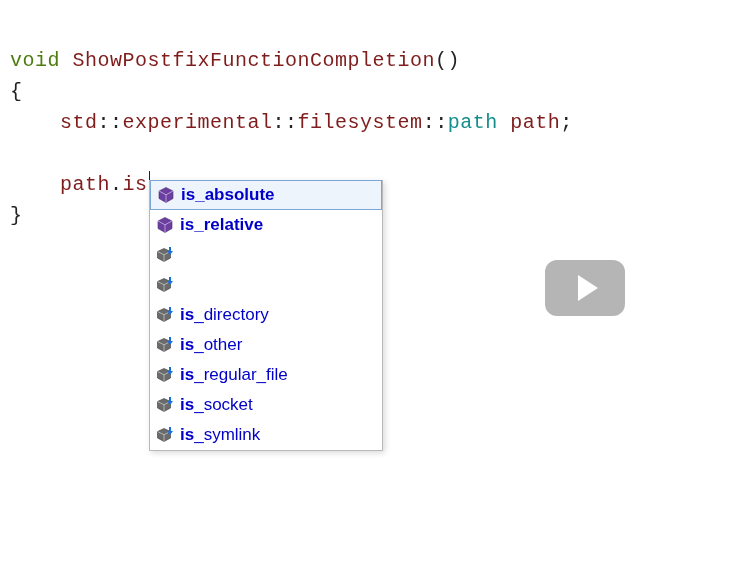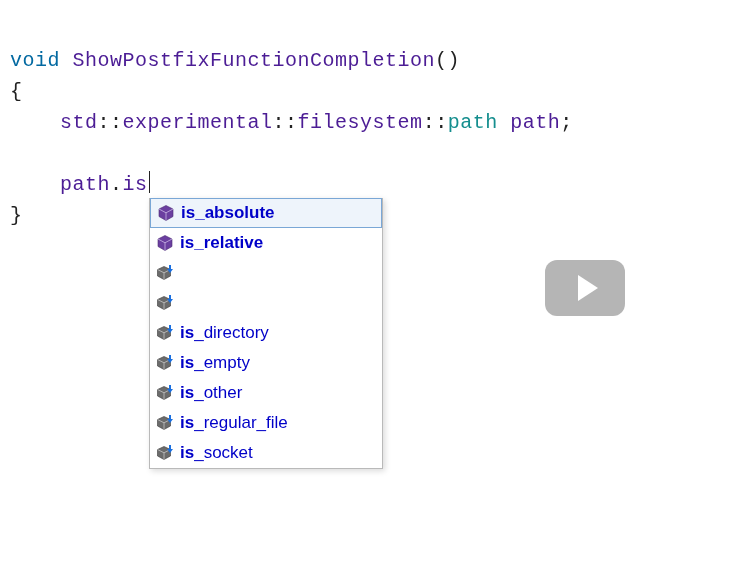--- a/index.html
+++ b/index.html
@@ -13,38 +13,38 @@
     overflow: hidden;
     position: relative;
     letter-spacing: 0.5px;
   }
   .editor {
     padding: 14px 10px 10px 10px;
     white-space: pre;
     line-height: 1.55;
     position: relative;
   }
-  .kw { color: #0369a1; }
+  .kw { color: #4d7c0f; }
   .type { color: #158e8e; }
-  .ident { color: #4c1d95; }
+  .ident { color: #7f1d1d; }
   .punct { color: #222; }
 
   .cursor {
     display: inline-block;
     width: 1px;
     height: 22px;
     background: #222;
     vertical-align: -3px;
     margin-left: 1px;
   }
 
   .popup {
     position: absolute;
     left: 149px;
-    top: 198px;
+    top: 180px;
     background: #ffffff;
     border: 1px solid #b9b9b9;
     box-shadow: 2px 2px 6px rgba(0,0,0,0.15);
     font-size: 17px;
     letter-spacing: 0;
     width: 234px;
   }
   .popup .item {
     display: flex;
     align-items: center;
@@ -157,32 +157,20 @@
     <div class="item">
       <span class="icon-ext"><svg viewBox="0 0 18 18" width="18" height="18">
           <polygon points="8,2.5 14.5,5.5 14.5,12 8,15.5 1.5,12 1.5,5.5" fill="#6b6b6b" stroke="#3a3a3a" stroke-width="0.6"></polygon>
           <polyline points="1.5,5.5 8,8.8 14.5,5.5" fill="none" stroke="#c5c5c5" stroke-width="0.8"></polyline>
           <line x1="8" y1="8.8" x2="8" y2="15.5" stroke="#c5c5c5" stroke-width="0.8"></line>
           <g transform="translate(10,0)">  
             <line x1="4" y1="1" x2="4" y2="6" stroke="#1a6fe0" stroke-width="2"></line>  
             <polygon points="1,5 7,5 4,9" fill="#1a6fe0"></polygon>
           </g>
         </svg></span>
-      <span class="label"><span class="hl">is</span>_empty</span>
-    </div>
-    <div class="item">
-      <span class="icon-ext"><svg viewBox="0 0 18 18" width="18" height="18">
-          <polygon points="8,2.5 14.5,5.5 14.5,12 8,15.5 1.5,12 1.5,5.5" fill="#6b6b6b" stroke="#3a3a3a" stroke-width="0.6"></polygon>
-          <polyline points="1.5,5.5 8,8.8 14.5,5.5" fill="none" stroke="#c5c5c5" stroke-width="0.8"></polyline>
-          <line x1="8" y1="8.8" x2="8" y2="15.5" stroke="#c5c5c5" stroke-width="0.8"></line>
-          <g transform="translate(10,0)">  
-            <line x1="4" y1="1" x2="4" y2="6" stroke="#1a6fe0" stroke-width="2"></line>  
-            <polygon points="1,5 7,5 4,9" fill="#1a6fe0"></polygon>
-          </g>
-        </svg></span>
       <span class="label"><span class="hl">is</span>_other</span>
     </div>
     <div class="item">
       <span class="icon-ext"><svg viewBox="0 0 18 18" width="18" height="18">
           <polygon points="8,2.5 14.5,5.5 14.5,12 8,15.5 1.5,12 1.5,5.5" fill="#6b6b6b" stroke="#3a3a3a" stroke-width="0.6"></polygon>
           <polyline points="1.5,5.5 8,8.8 14.5,5.5" fill="none" stroke="#c5c5c5" stroke-width="0.8"></polyline>
           <line x1="8" y1="8.8" x2="8" y2="15.5" stroke="#c5c5c5" stroke-width="0.8"></line>
           <g transform="translate(10,0)">  
             <line x1="4" y1="1" x2="4" y2="6" stroke="#1a6fe0" stroke-width="2"></line>  
             <polygon points="1,5 7,5 4,9" fill="#1a6fe0"></polygon>
@@ -194,18 +182,30 @@
       <span class="icon-ext"><svg viewBox="0 0 18 18" width="18" height="18">
           <polygon points="8,2.5 14.5,5.5 14.5,12 8,15.5 1.5,12 1.5,5.5" fill="#6b6b6b" stroke="#3a3a3a" stroke-width="0.6"></polygon>
           <polyline points="1.5,5.5 8,8.8 14.5,5.5" fill="none" stroke="#c5c5c5" stroke-width="0.8"></polyline>
           <line x1="8" y1="8.8" x2="8" y2="15.5" stroke="#c5c5c5" stroke-width="0.8"></line>
           <g transform="translate(10,0)">  
             <line x1="4" y1="1" x2="4" y2="6" stroke="#1a6fe0" stroke-width="2"></line>  
             <polygon points="1,5 7,5 4,9" fill="#1a6fe0"></polygon>
           </g>
         </svg></span>
       <span class="label"><span class="hl">is</span>_socket</span>
+    </div>
+    <div class="item">
+      <span class="icon-ext"><svg viewBox="0 0 18 18" width="18" height="18">
+          <polygon points="8,2.5 14.5,5.5 14.5,12 8,15.5 1.5,12 1.5,5.5" fill="#6b6b6b" stroke="#3a3a3a" stroke-width="0.6"></polygon>
+          <polyline points="1.5,5.5 8,8.8 14.5,5.5" fill="none" stroke="#c5c5c5" stroke-width="0.8"></polyline>
+          <line x1="8" y1="8.8" x2="8" y2="15.5" stroke="#c5c5c5" stroke-width="0.8"></line>
+          <g transform="translate(10,0)">  
+            <line x1="4" y1="1" x2="4" y2="6" stroke="#1a6fe0" stroke-width="2"></line>  
+            <polygon points="1,5 7,5 4,9" fill="#1a6fe0"></polygon>
+          </g>
+        </svg></span>
+      <span class="label"><span class="hl">is</span>_symlink</span>
     </div>
   </div>
 
 <div class="play-btn">
   <div class="triangle"></div>
 </div>
 
 </body></html>

